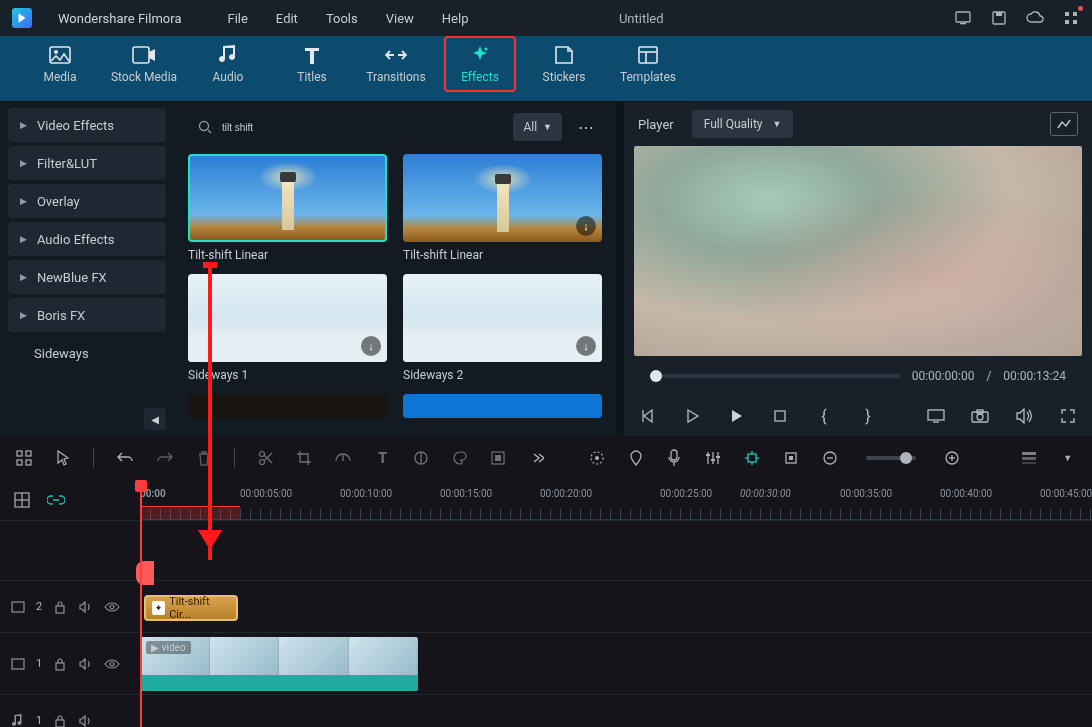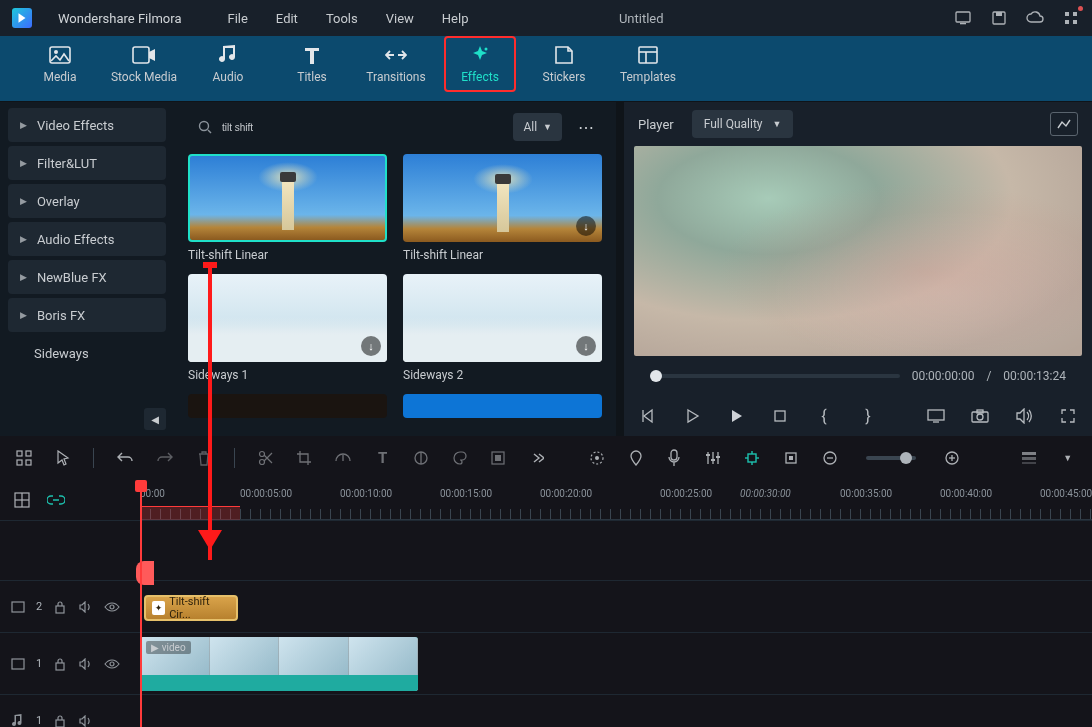--- a/index.html
+++ b/index.html
@@ -557,21 +557,21 @@
           </svg>
         </span>
       <span class="tl-tool" style="color:#1fe0c9">
           <svg width="18" height="10" viewBox="0 0 18 10">
             <path d="M6 1H4a4 4 0 000 8h2M12 1h2a4 4 0 010 8h-2M6 5h6" fill="none" stroke="#1fe0c9" stroke-width="1.4"></path>
           </svg>
         </span>
     </div>
     <div class="tl-ruler" id="ruler">
       <div class="ruler-marks"></div>
-    <span class="ruler-tick" style="left: 0px;">00:00</span>
+    <span class="ruler-tick" style="left: 0px; font-weight: bold;">00:00</span>
         <span class="ruler-tick" style="left: 100px;">00:00:05:00</span>
         <span class="ruler-tick" style="left: 200px;">00:00:10:00</span>
         <span class="ruler-tick" style="left: 300px;">00:00:15:00</span>
         <span class="ruler-tick" style="left: 400px;">00:00:20:00</span>
         <span class="ruler-tick" style="left: 520px;">00:00:25:00</span>
         <span class="ruler-tick" style="left: 600px; font-style: italic;">00:00:30:00</span>
         <span class="ruler-tick" style="left: 700px;">00:00:35:00</span>
         <span class="ruler-tick" style="left: 800px;">00:00:40:00</span>
         <span class="ruler-tick" style="left: 900px;">00:00:45:00</span>
       </div>

